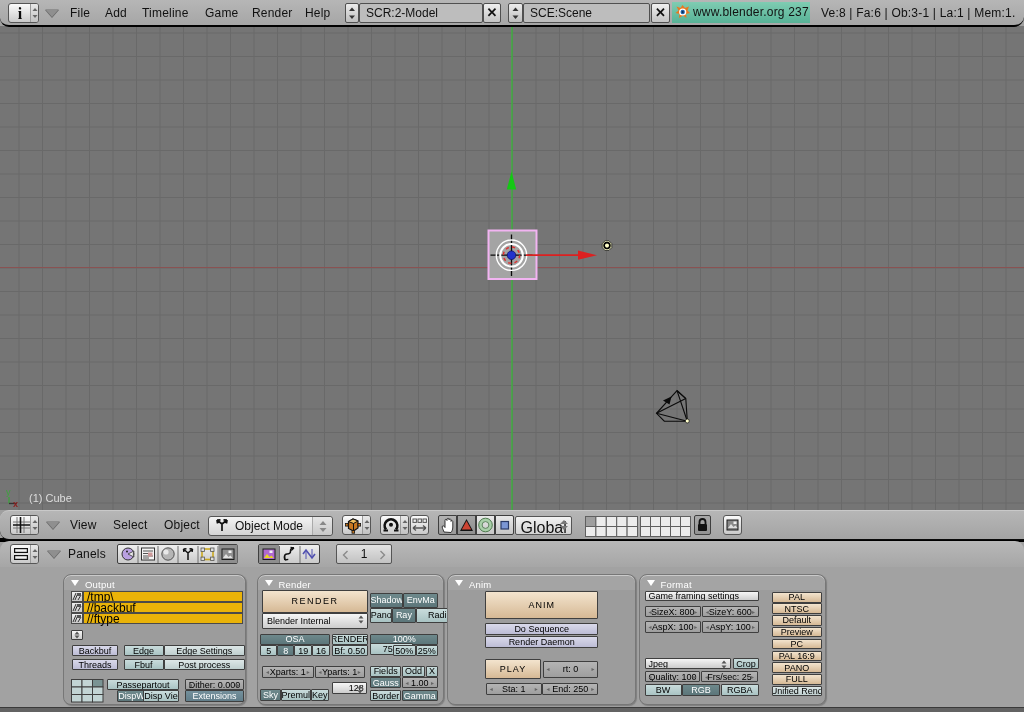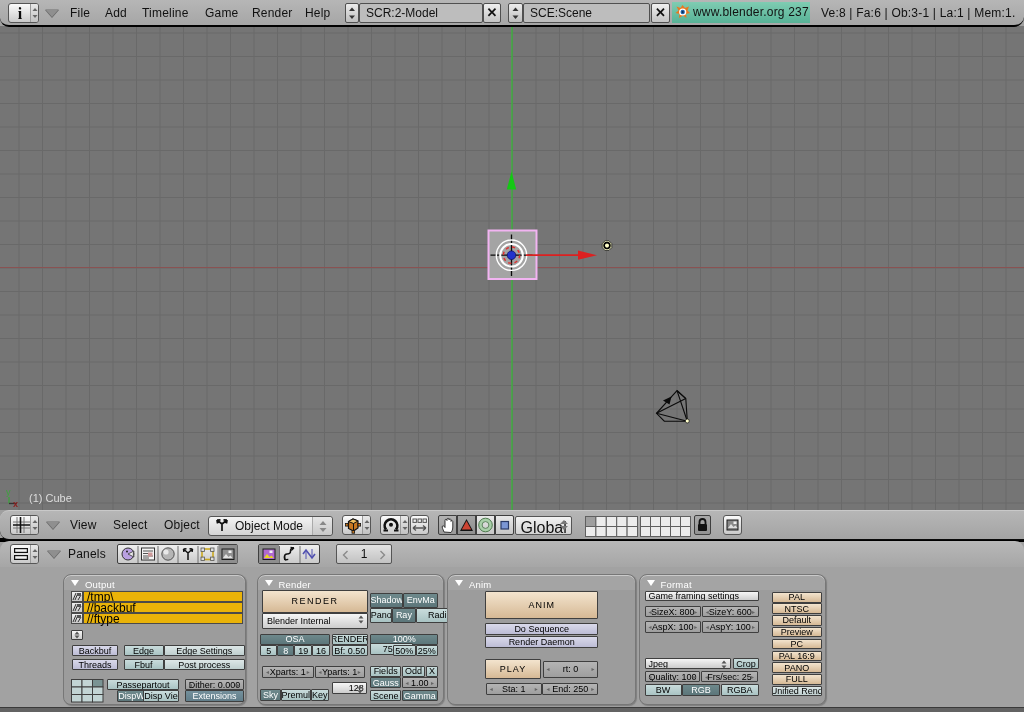--- a/index.html
+++ b/index.html
@@ -416,21 +416,21 @@
  <div class="b lt" style="left:168.4px;top:90.5px;width:12.1px;height:11.1px">X</div>
  <div class="b dk" style="left:112.8px;top:102.2px;width:30.7px;height:11.1px">Gauss</div>
  <div class="b num" style="left:144.1px;top:102.2px;width:36.4px;height:11.1px">1.00</div>
  <div class="b dk" style="left:2.9px;top:114.4px;width:20.3px;height:12.1px">Sky</div>
  <div class="b lt" style="left:23.2px;top:114.4px;width:29.9px;height:12.1px">Premul</div>
  <div class="b lt" style="left:53.1px;top:114.4px;width:18.2px;height:12.1px">Key</div>
  <div class="b drop" style="left:74.3px;top:107px;width:35px;height:12.1px;justify-content:flex-start;padding-left:16px">128<span style="position:absolute;right:2px;top:2px"><svg width="8" height="9">
             <path d="M4 0.5 l2.5 3 h-5z" fill="#555"></path>
             <path d="M4 8.5 l2.5 -3 h-5z" fill="#555"></path>
           </svg></span></div>
- <div class="b lt" style="left:112.8px;top:115.4px;width:30.7px;height:11.1px">Scene</div>
+ <div class="b lt" style="left:112.8px;top:115.4px;width:30.7px;height:11.1px">Border</div>
  <div class="b dk" style="left:144.1px;top:115.4px;width:36.4px;height:11.1px">Gamma</div>
 </div>
 
 <div class="panel" style="left:447px;width:189px">
  <div class="phead"></div>
       <div class="ptri"></div>
       <div class="ptitle">Anim</div>
  <div class="b beige" style="left:37px;top:16px;width:113.3px;height:27.7px;font-size:9px;letter-spacing:1px">ANIM</div>
  <div class="b lav" style="left:37px;top:48.2px;width:113.3px;height:11.6px">Do Sequence</div>
  <div class="b lav" style="left:37px;top:60.8px;width:113.3px;height:12.1px">Render Daemon</div>

